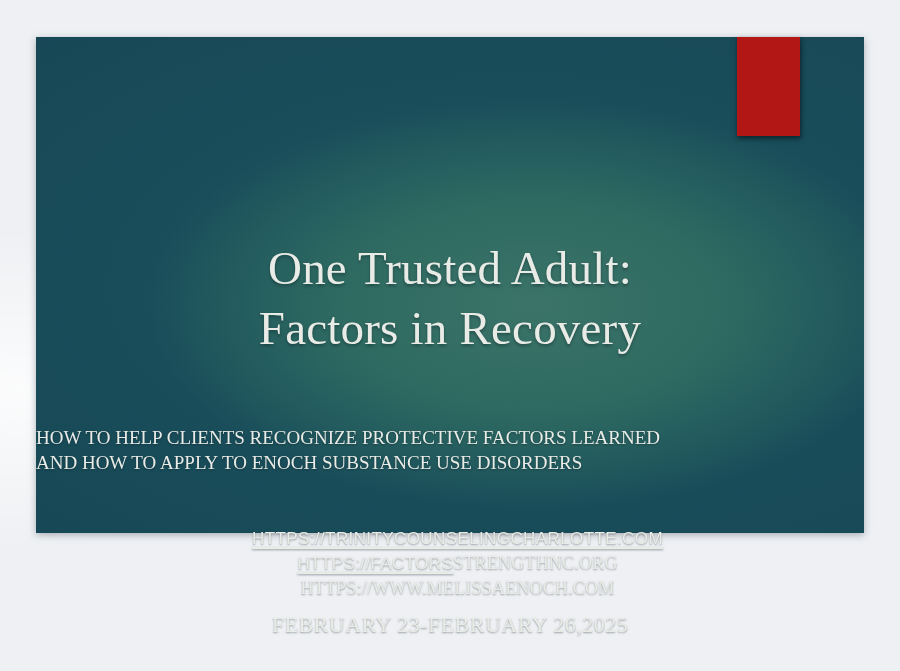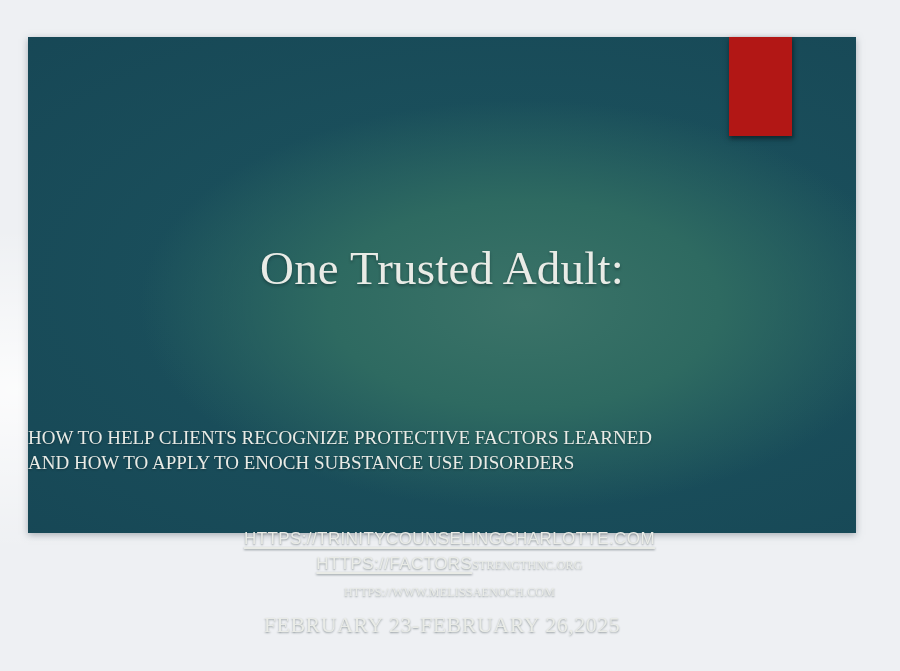--- a/index.html
+++ b/index.html
@@ -19,21 +19,21 @@
     overflow:hidden;
     position:relative;
   }
   .page{
     position:absolute; inset:0;
     background:
       radial-gradient(ellipse 60% 40% at 2% 58%, rgba(255,255,255,0.8) 0%, rgba(255,255,255,0) 60%),
       var(--page-bg);
   }
   .slide{
-    position:absolute; left:28px; top:37px; width:828px; height:496px;
+    position:absolute; left:36px; top:37px; width:828px; height:496px;
     background:
       radial-gradient(ellipse 62% 55% at 60% 54%, var(--slide-center) 0%, var(--slide-mid) 38%, rgba(46,106,97,0) 75%),
       radial-gradient(ellipse 145% 125% at 58% 50%, var(--slide-base) 0%, var(--slide-edge) 100%);
     box-shadow:0 2px 7px rgba(110,120,130,0.55);
     color:var(--text);
     text-decoration:underline;
   }
   .accent-bar{
     position:absolute; left:701px; top:0; width:63px; height:99px;
     background:var(--accent-red);
@@ -58,21 +58,21 @@
     line-height:25px;
     text-shadow:0 1px 2px rgba(8,24,30,0.4);
   }
   .links a{color:var(--text); cursor:pointer;margin-left:15px;}
   .sans{
     font-family:"Liberation Sans", sans-serif;
     font-size:17px; letter-spacing:0.4px;
   }
   .serif{
     font-family:"Liberation Serif", serif;
-    font-size:12px; letter-spacing:0.2px;
+    font-size:18px; letter-spacing:0.2px;
   }
   .underlined{
     text-decoration:underline;
     text-decoration-thickness:2px;
     text-underline-offset:3px;
   }
   .no-underline{text-decoration:none;}
   .date{
     position:absolute; top:577px; left:0; right:0;
     text-align:center;
@@ -83,20 +83,21 @@
 </head>
 <body>
 
 <div class="page">
   <div class="slide">
 
     <div class="accent-bar"></div>
 
     <div class="title">
       <div>One Trusted Adult:</div>
+      <div>Factors in Recovery</div>
     </div>
 
     <div class="subtitle">
       <div>HOW TO HELP CLIENTS RECOGNIZE PROTECTIVE FACTORS LEARNED</div>
       <div>AND HOW TO APPLY TO ENOCH SUBSTANCE USE DISORDERS</div>
     </div>
 
     <div class="links">
       <div>
         <a class="sans underlined">HTTPS://TRINITYCOUNSELINGCHARLOTTE.COM</a>

